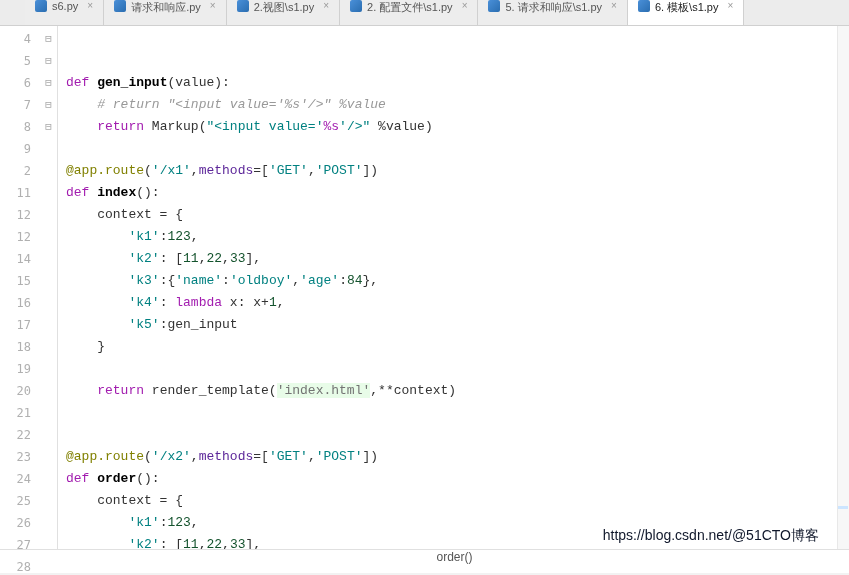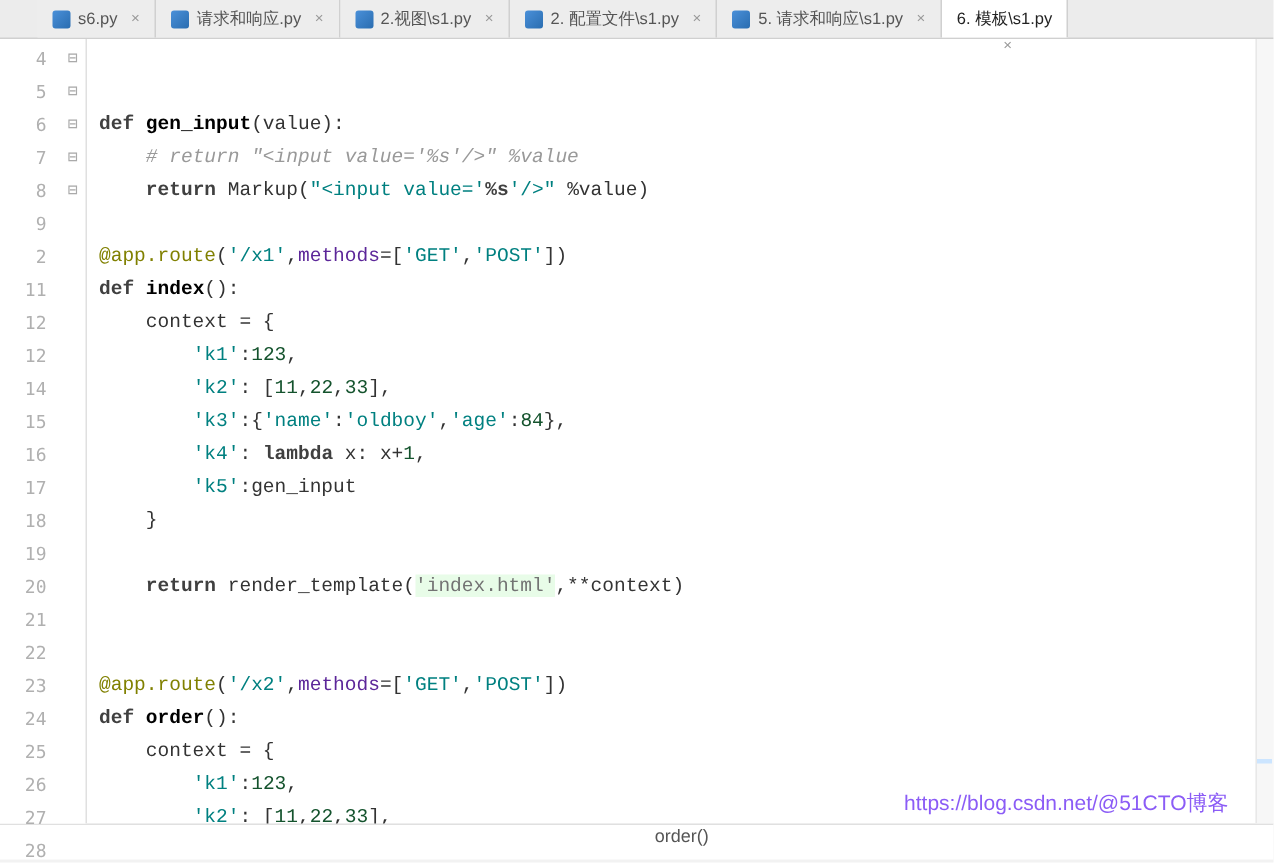--- a/index.html
+++ b/index.html
@@ -1,37 +1,37 @@
 <!DOCTYPE html>
 <html><head>
 <meta charset="utf-8">
 <style>
 * { margin: 0; padding: 0; box-sizing: border-box; }
 body { font-family: "Segoe UI", Arial, sans-serif; font-size: 12px; background: #f2f2f2; width: 849px; height: 575px; overflow: hidden; }
 .tabs { display: flex; background: #ececec; border-bottom: 1px solid #d0d0d0; height: 26px; padding-left: 25px; }
-.tab { display: flex; align-items: center; padding: 0 10px; border-right: 1px solid #d0d0d0; background: #ededed; color: #555; cursor: pointer; font-size: 11px; gap: 5px; }
-.tab.active { background: #fff; color: #222; flex-direction: column; }
+.tab { display: flex; padding: 0 10px; border-right: 1px solid #d0d0d0; background: #ededed; color: #555; cursor: pointer; font-size: 11px; gap: 5px; }
+.tab.active { background: #fff; color: #222; }
 .tab-icon { width: 12px; height: 12px; background: linear-gradient(135deg,#4a90d9,#2a6db0); border-radius: 2px; display: inline-block; }
 .tab-close { color: #999; font-size: 10px; margin-left: 4px; }
 .editor { display: flex; height: 523px; background: #fff; }
 .gutter { width: 40px; background: #fff; color: #b0b0b0; text-align: right; padding-right: 8px; font-family: Consolas, monospace; font-size: 12px; line-height: 22px; padding-top: 2px; border-right: 1px solid transparent; user-select: none; }
 .fold { width: 18px; background: #fff; font-family: monospace; font-size: 11px; line-height: 22px; color: #aaa; text-align: center; padding-top: 2px; border-right: 1px solid #e0e0e0; }
 .code { flex: 1; font-family: Consolas, "Courier New", monospace; font-size: 13px; line-height: 22px; white-space: pre; color: #333; padding-top: 2px; position: relative; overflow: hidden; }
 .line { height: 22px; padding-left: 8px; }
-.kw { color: #404040; font-weight: bold; }
+.kw { color: #a21caf; font-weight: normal; }
 .def { color: #000; font-weight: bold; }
 .str { color: #008080; }
 .str-hl { background: #e8fce8; color: #737373; }
 .comment { color: #999; font-style: italic; }
 .num { color: #14532d; }
 .decorator { color: #808000; }
 .func { color: #5c2699; }
 .breadcrumb { height: 24px; background: #fff; border-top: 1px solid #e0e0e0; display: flex; align-items: center; padding-left: 60px; font-size: 12px; color: #555; gap: 6px; flex-direction: column; }
 .bc-sep { color: #999; }
-.watermark { position: absolute; right: 30px; bottom: 30px; color: #8b5cf6; font-size: 14px; pointer-events: none; margin-top: 17px; }
+.watermark { position: absolute; right: 30px; bottom: 30px; color: #0f172a; font-size: 14px; pointer-events: none; margin-top: 17px; }
 .scroll-marker { position: absolute; right: 0; top: 0; width: 12px; height: 100%; background: #f7f7f7; border-left: 1px solid #e8e8e8; }
 .marker-bit { position: absolute; right: 1px; width: 10px; height: 3px; background: #cce5ff; }
 </style>
 </head>
 <body>
 
 <div class="tabs" id="tabs">
     <div class="tab">
       <span class="tab-icon"></span>
       <span>s6.py</span>

